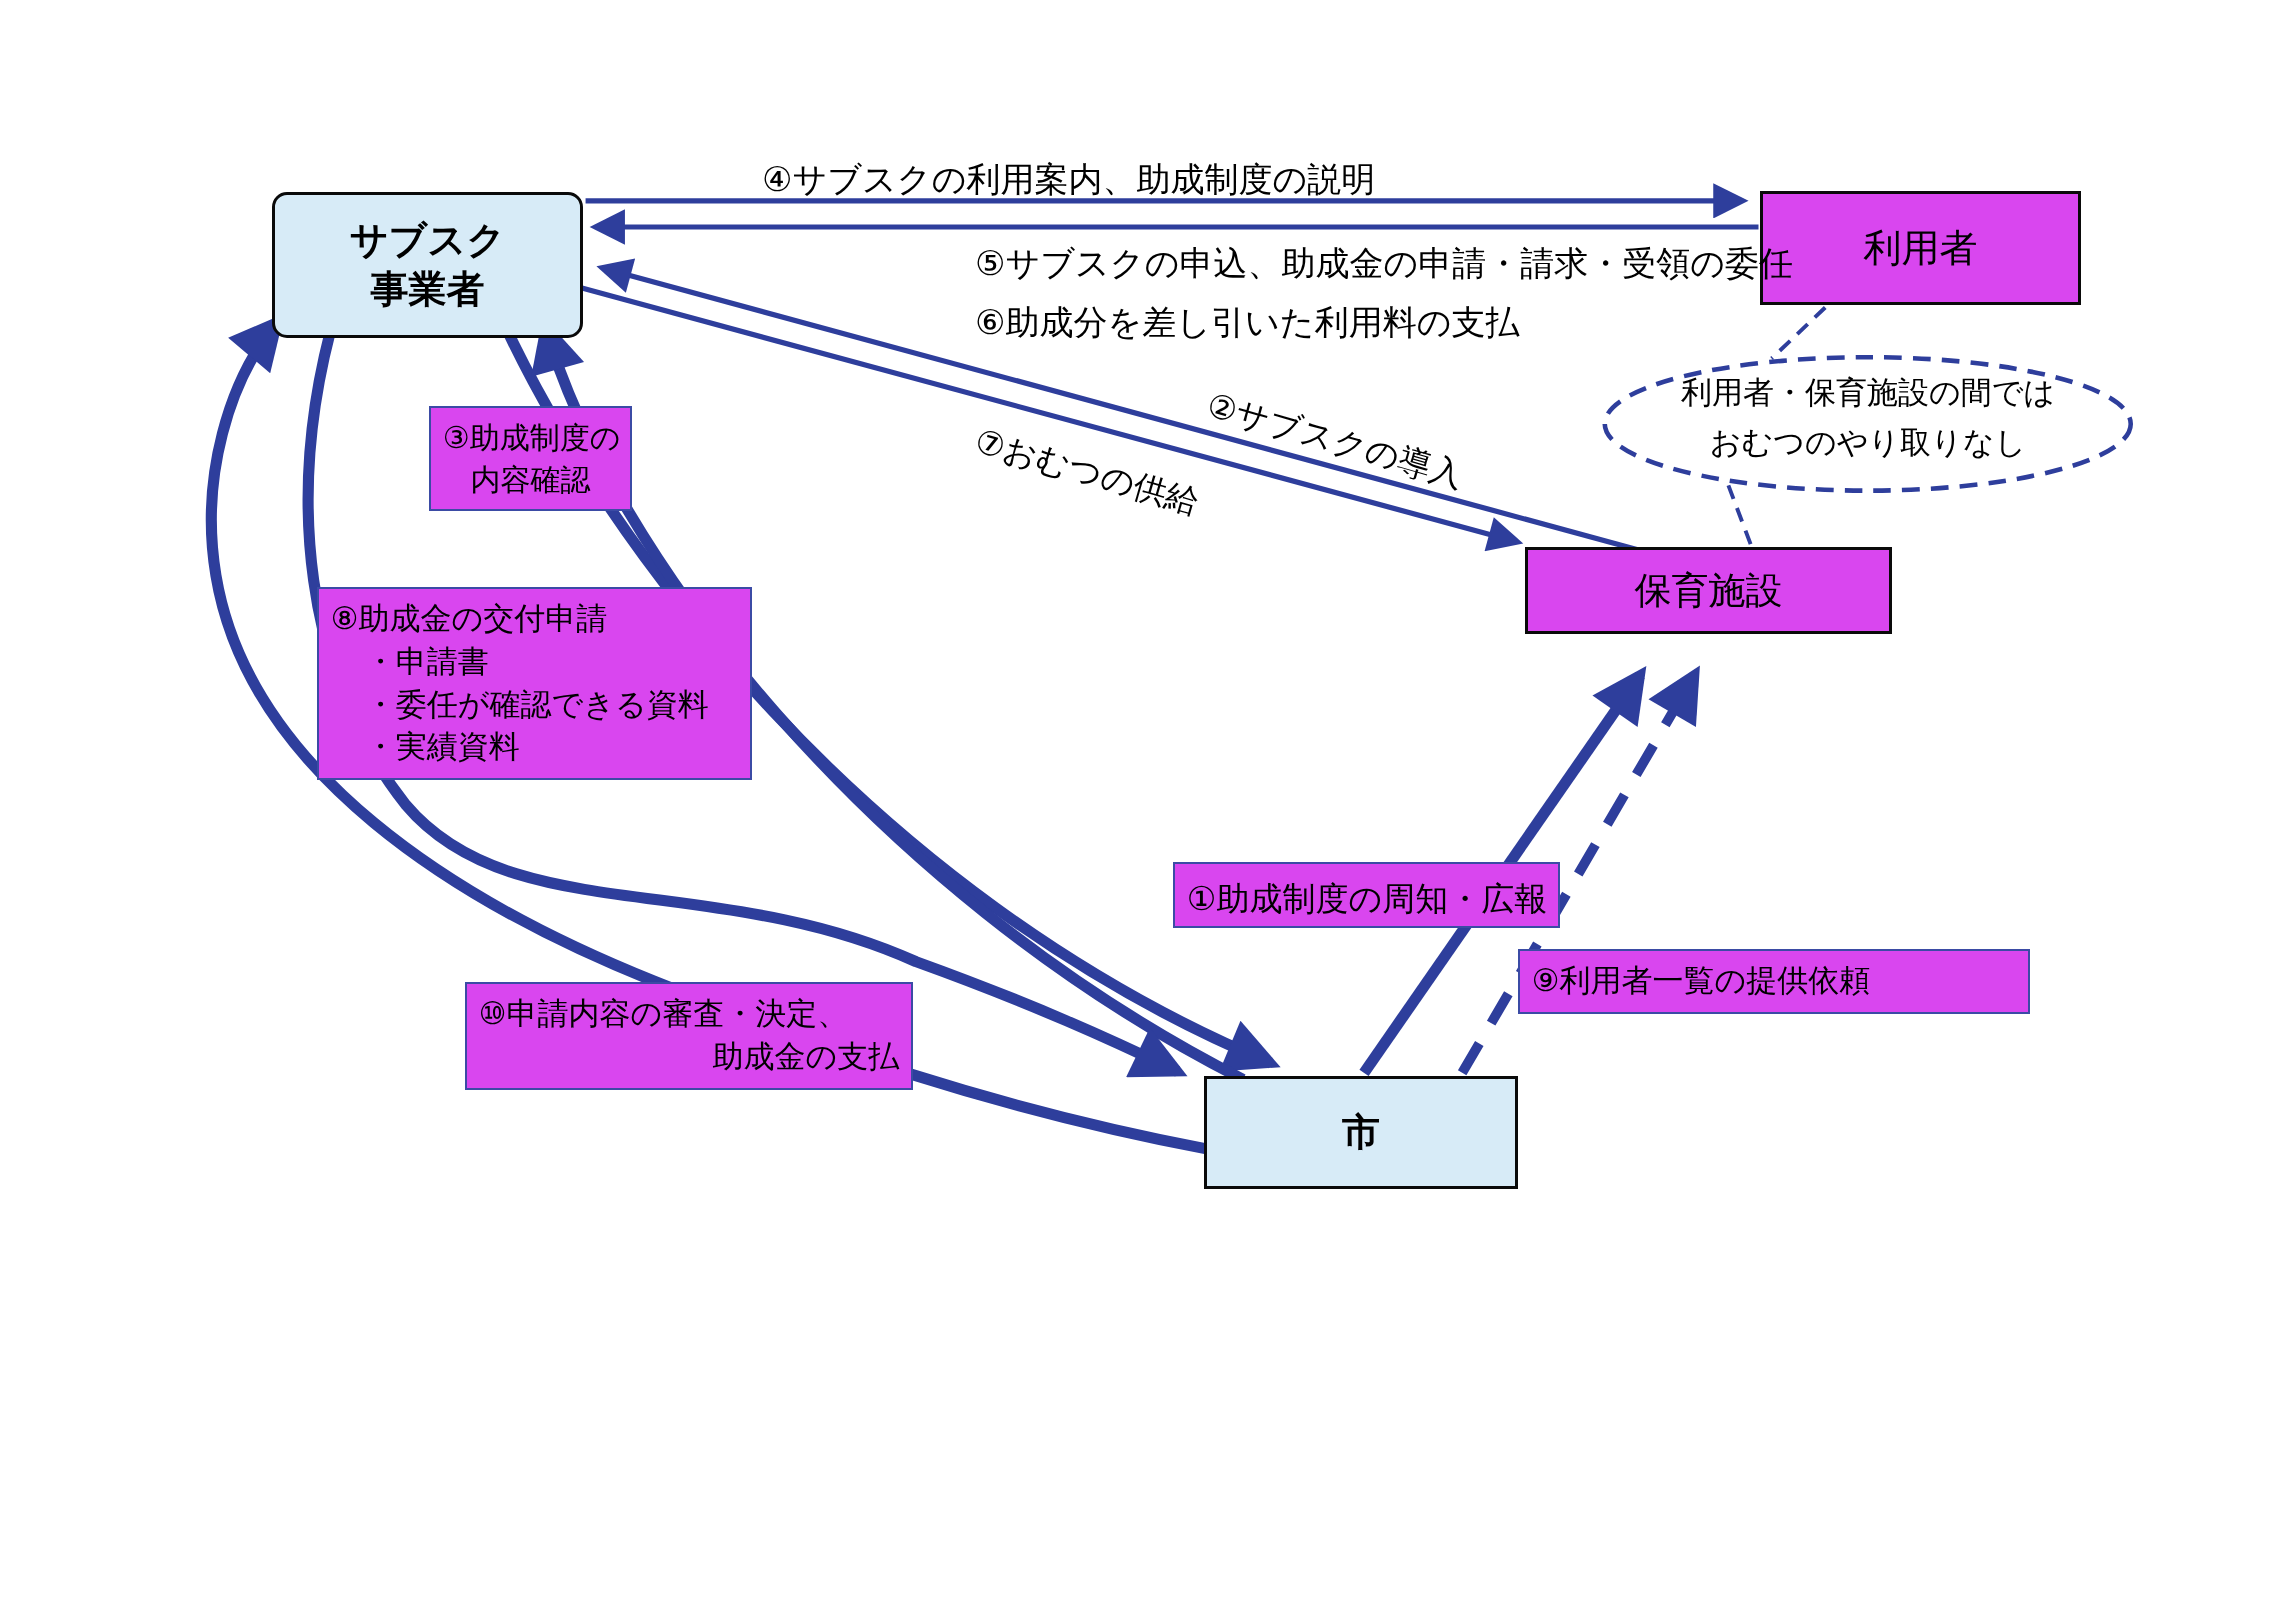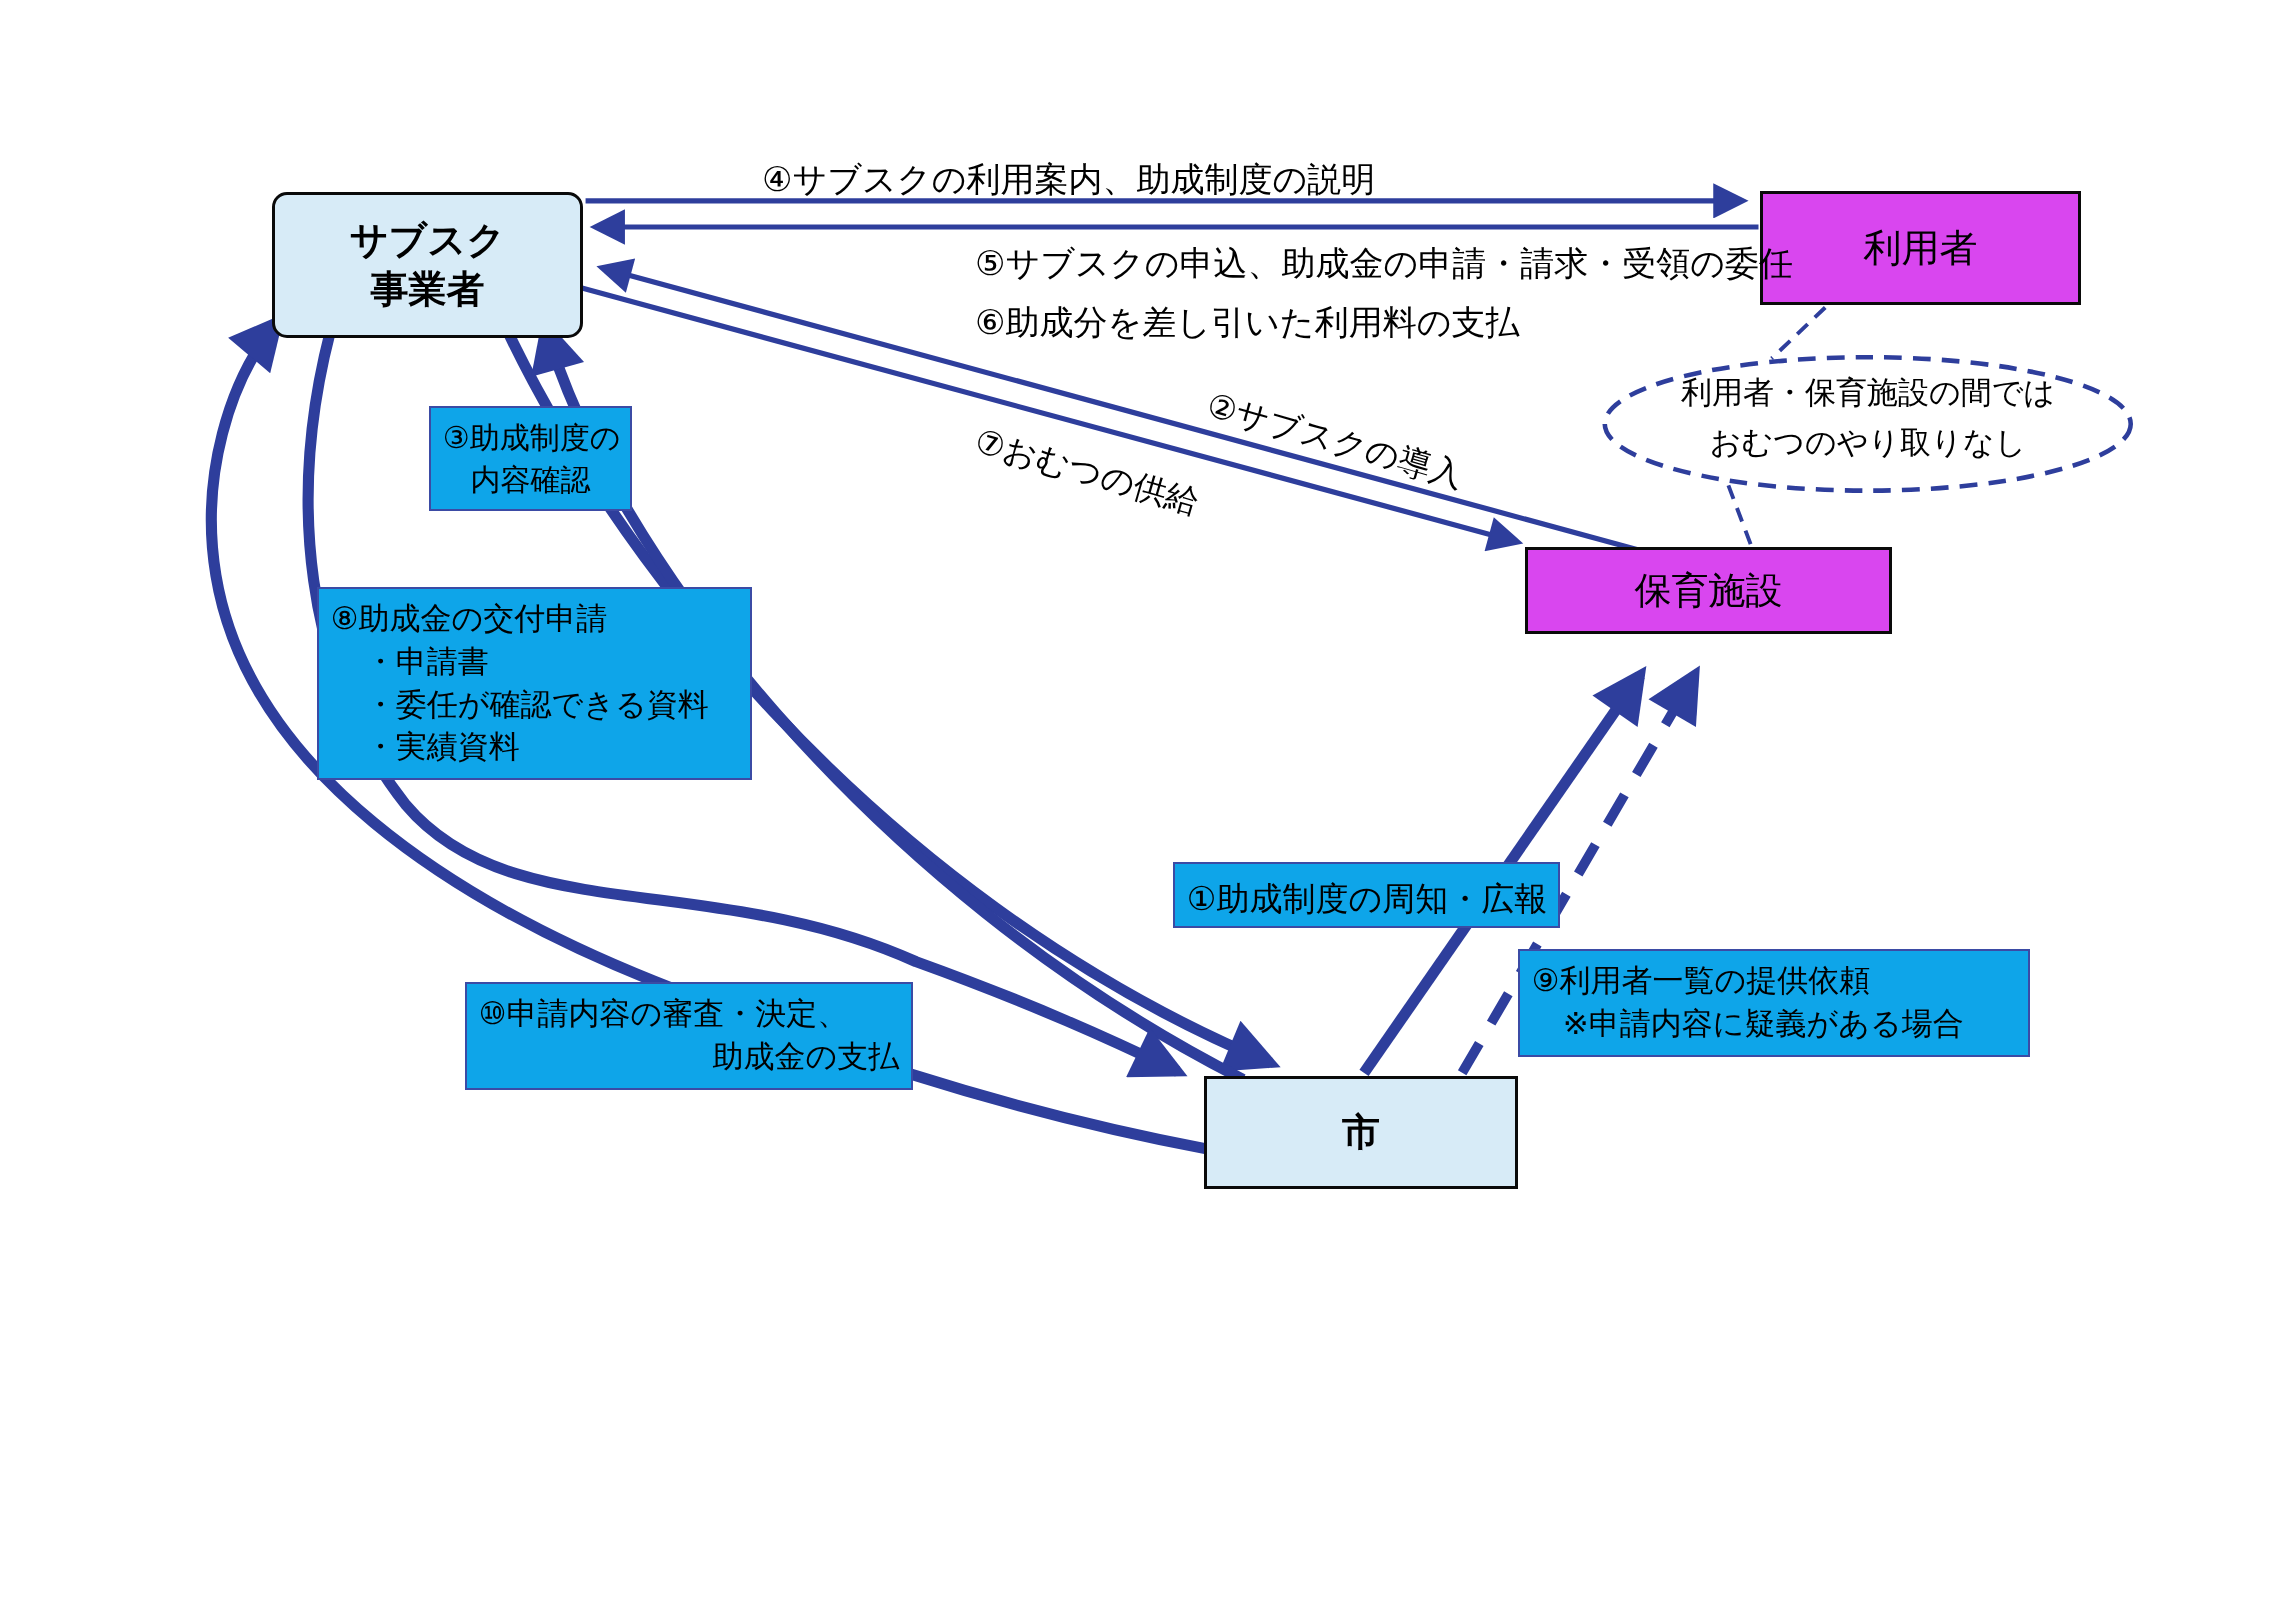--- a/index.html
+++ b/index.html
@@ -19,21 +19,21 @@
     text-align:center;
     line-height:1.28;
     box-sizing:border-box;
   }
   .node.blue{background:#d7ebf7;}
   .node.white{background:#d946ef;}
   .node .nm{display:block;}
   .bold{font-weight:bold;}
   .lbl{
     position:absolute;
-    background:#0ea5e9;
+    background:#d946ef;
     border:2.6px solid #3b4ba5;
     box-sizing:border-box;
     font-size:31px;
     line-height:1.38;
     padding:9.2px 11.8px;
   }
   .lbl .row{display:block;white-space:nowrap;}
   .freelbl{position:absolute;white-space:nowrap;font-size:34px;}
   .rot{position:absolute;white-space:nowrap;font-size:33px;transform-origin:left top;transform:rotate(16deg);}
   .notetext{
@@ -119,21 +119,20 @@
     <span class="row ind52">・委任が確認できる資料</span>
     <span class="row ind52">・実績資料</span>
   </div>
 
   <div class="lbl center" style="left:1173px;top:862px;width:387px;height:66px;font-size:33px;line-height:1.55;">
     <span class="row">①助成制度の周知・広報</span>
   </div>
 
   <div class="lbl" style="left:1518px;top:949px;width:512px;">
     <span class="row">⑨利用者一覧の提供依頼</span>
-    <span class="row ind48">※申請内容に疑義がある場合</span>
   </div>
 
   <div class="lbl" style="left:465px;top:982px;width:448px;">
     <span class="row">⑩申請内容の審査・決定、</span>
     <span class="row ind72">助成金の支払</span>
   </div>
 
   <div class="notetext" style="left:1616px;top:368px;width:504px;">
     <span class="row" style="display:block;">利用者・保育施設の間では</span>
     <span class="row" style="display:block;">おむつのやり取りなし</span>

